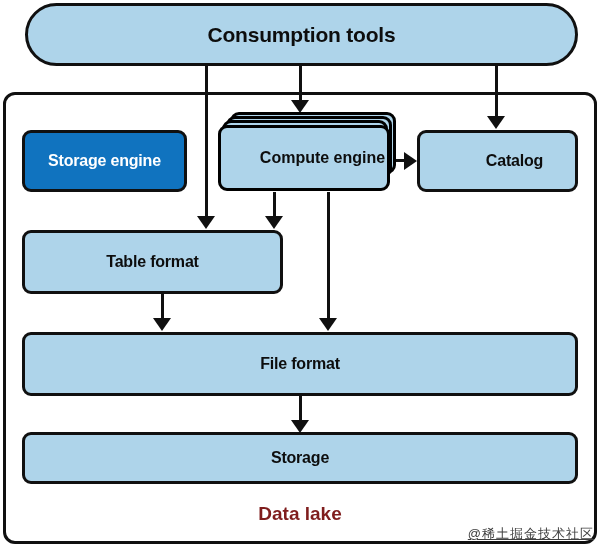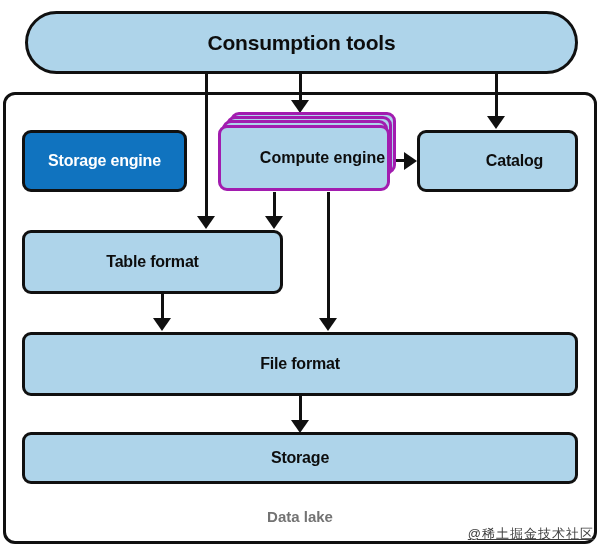--- a/index.html
+++ b/index.html
@@ -36,21 +36,20 @@
 
   
   .pill {
     left: 25px;
     top: 3px;
     width: 553px;
     height: 63px;
     border-radius: 34px;
     font-size: 21px;
     font-weight: 700;
-    margin-top: 8px;
   }
 
   
   .container {
     position: absolute;
     left: 3px;
     top: 92px;
     width: 594px;
     height: 452px;
     box-sizing: border-box;
@@ -58,23 +57,23 @@
     border-radius: 12px;
     background: #ffffff;
     z-index: 1;
   }
   .container-label {
     position: absolute;
     left: 0;
     right: 0;
     bottom: 22px;
     text-align: center;
-    font-size: 15px;
+    font-size: 19px;
     font-weight: 700;
-    color: #737373;
+    color: #7f1d1d;
     z-index: 5;
   }
 
   
   .storage-engine {
     left: 22px;
     top: 130px;
     width: 165px;
     height: 62px;
     border-radius: 9px;
@@ -92,21 +91,21 @@
     top: 112px;
     width: 178px;
     height: 82px;
     z-index: 4;
   }
   .stack-layer {
     position: absolute;
     box-sizing: border-box;
     width: 166px;
     height: 62px;
-    border: 3px solid #a21caf;
+    border: 3px solid #000000;
     border-radius: 9px;
     background: #aed4ea;
     padding-left: 37px;
   }
   .stack-layer.l1 { left: 12px; top: 0px; }
   .stack-layer.l2 { left: 8px;  top: 4px; }
   .stack-layer.l3 { left: 4px;  top: 8px; }
   .stack-layer.front {
     left: 0px;
     top: 13px;

